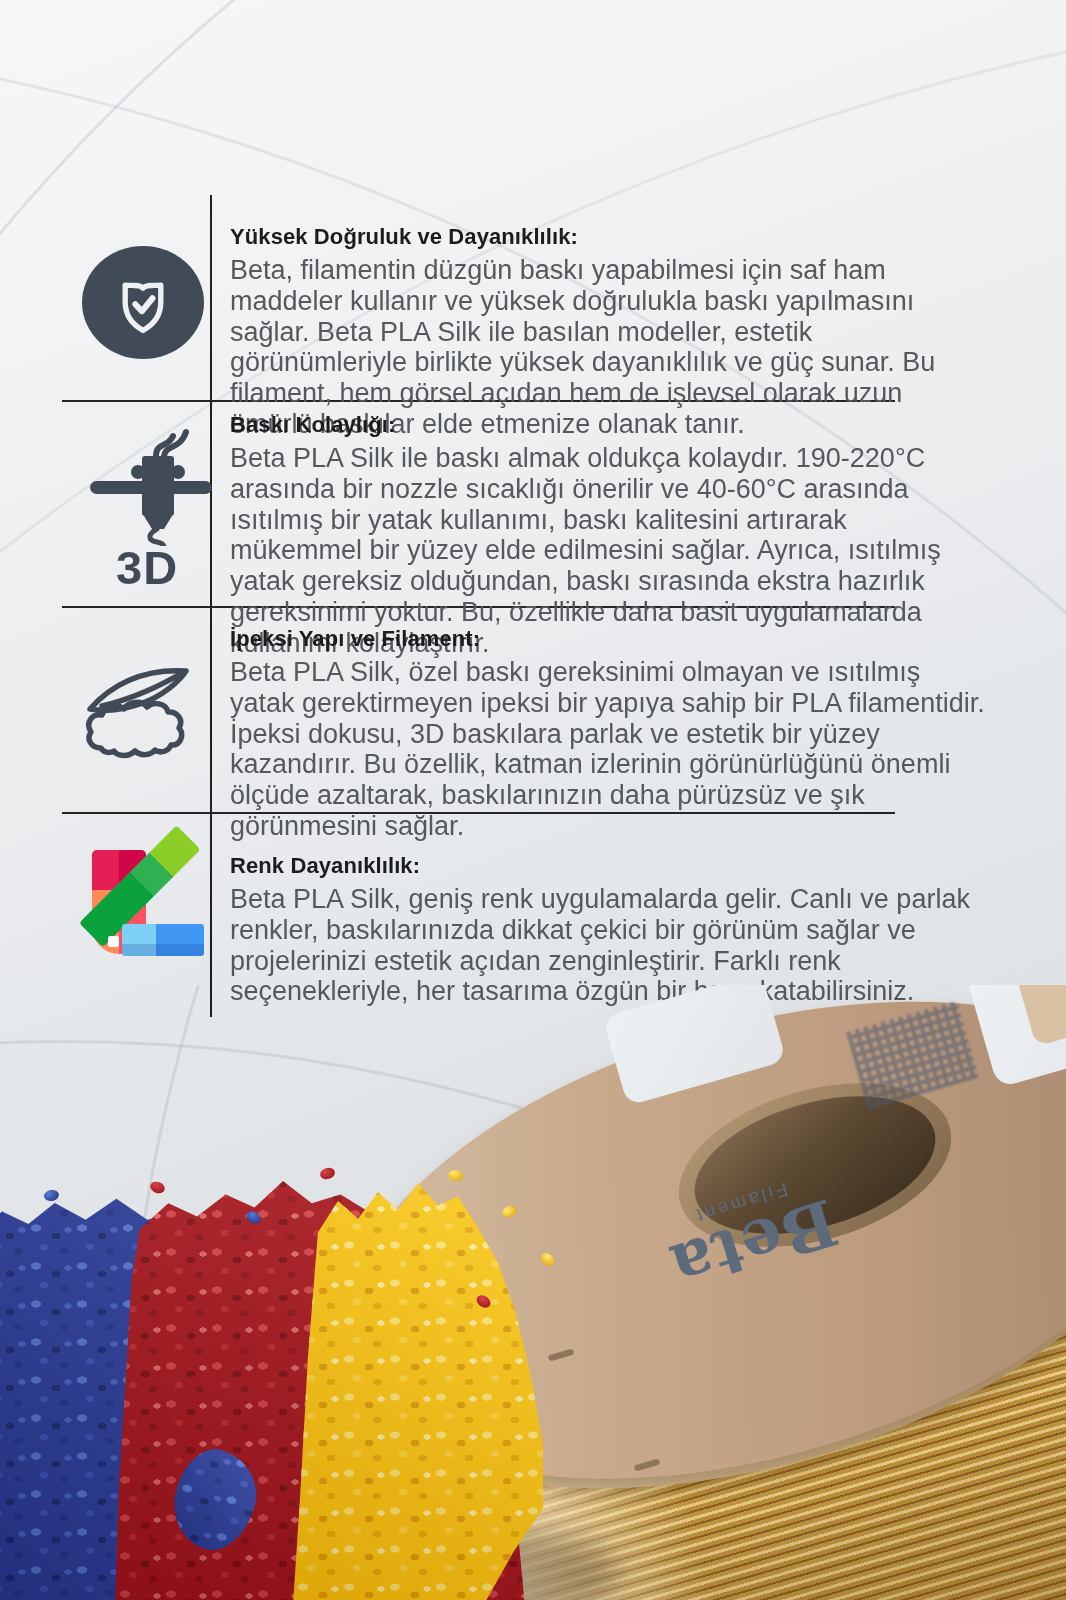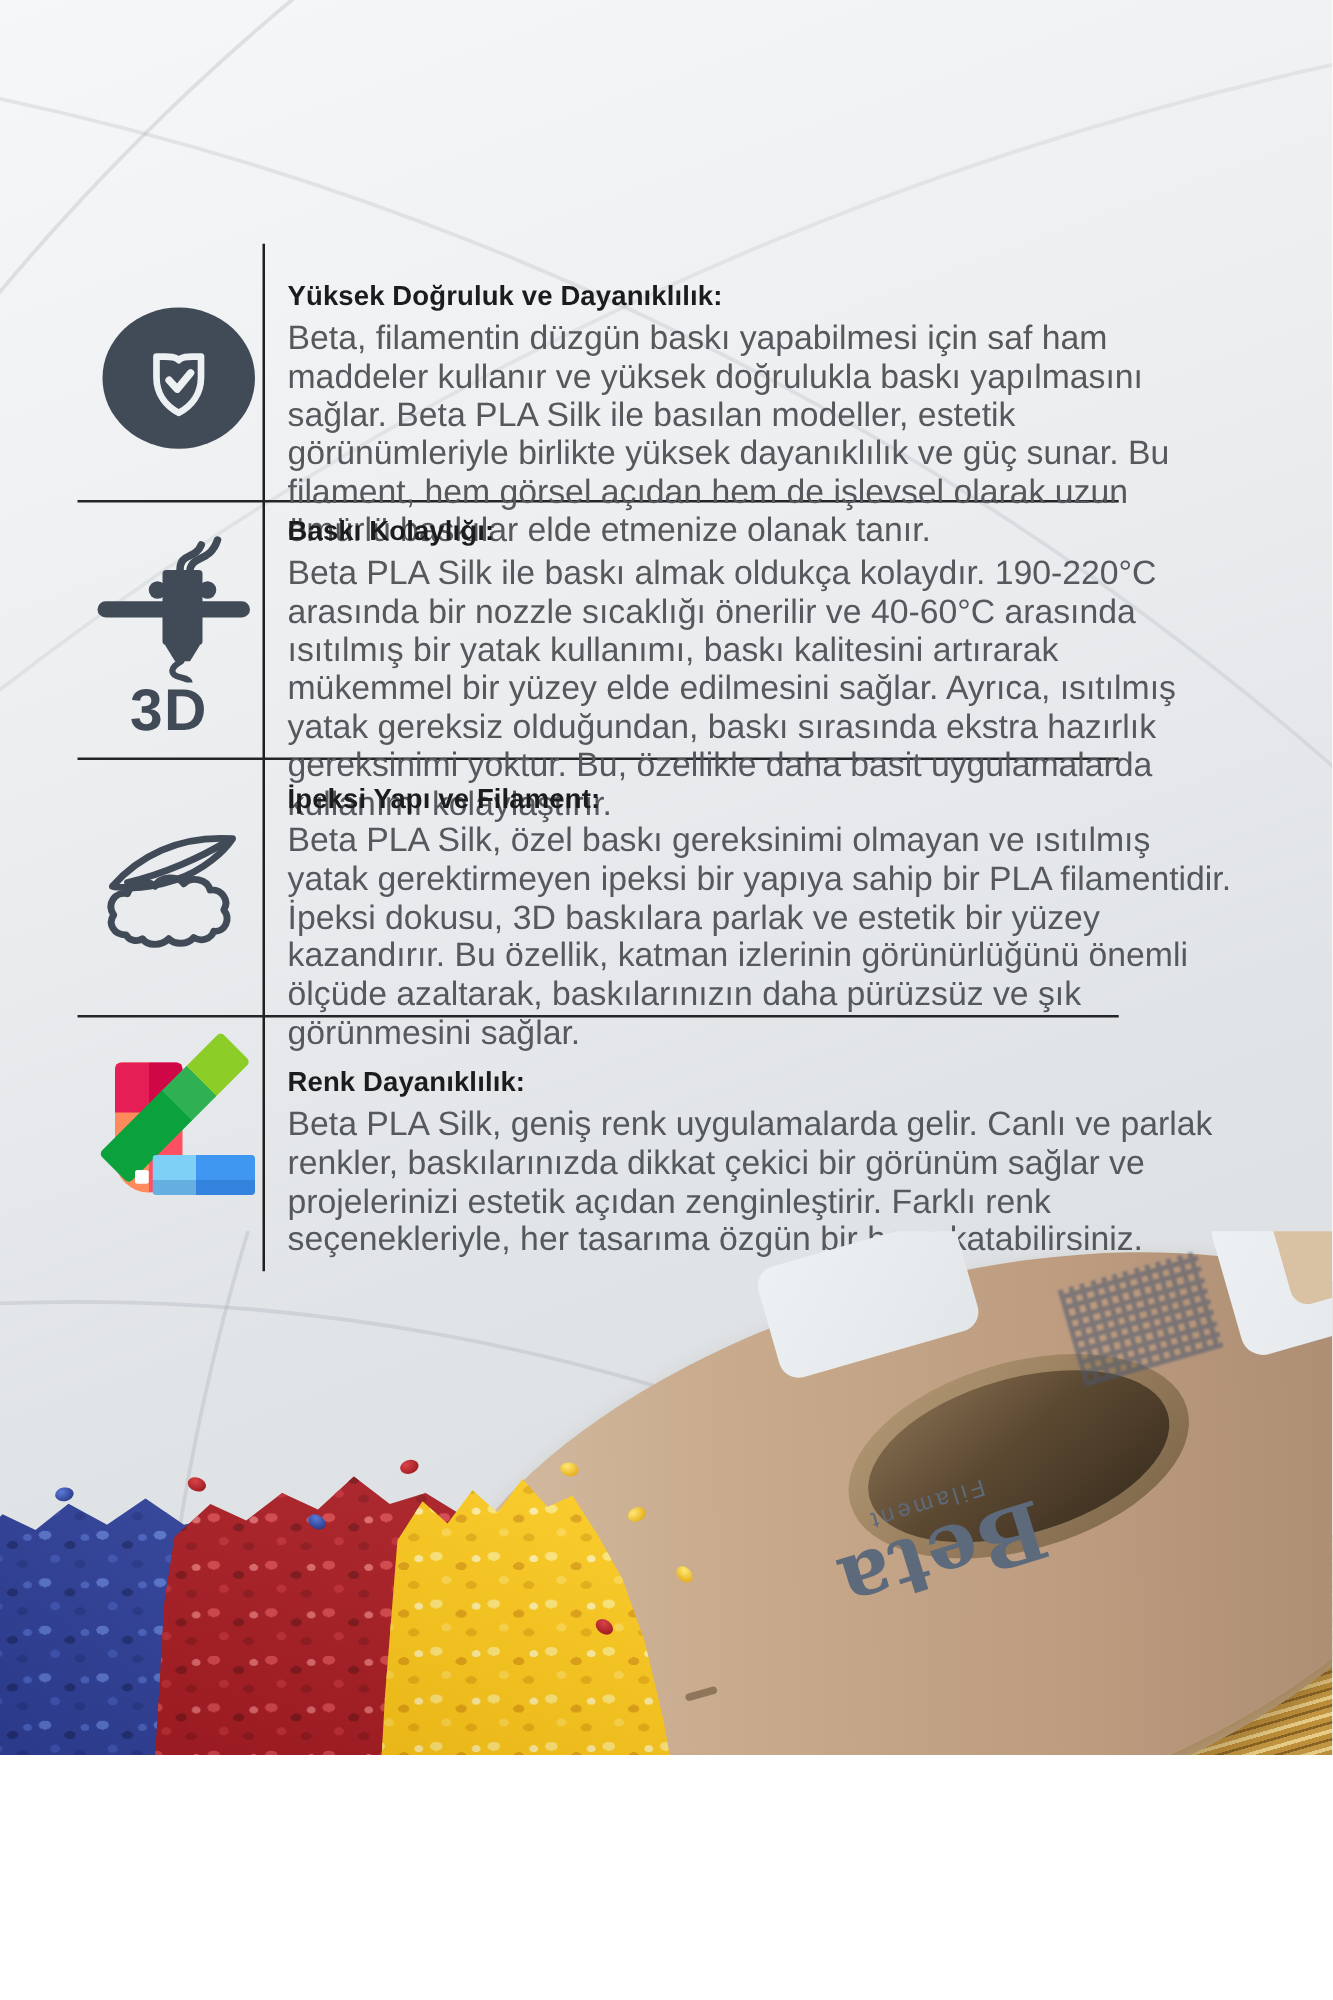--- a/index.html
+++ b/index.html
@@ -1,18 +1,18 @@
 <!DOCTYPE html>
 <html><head>
 <meta charset="utf-8">
 <style>
   html,body{margin:0;padding:0;}
   .screen{
     position:relative;
-    width:1066px;height:1404px;
+    width:1066px;height:1600px;
     overflow:hidden;
     background:linear-gradient(160deg,#f6f7f8 0%,#eceef0 35%,#e1e4e7 65%,#d7dbdf 100%);
     font-family:"Liberation Sans",sans-serif;
   }
   
   .arc{position:absolute;border:3px solid rgba(150,160,170,.25);border-radius:50%;pointer-events:none;}
   .arc-a{left:-425px;top:-425px;width:3650px;height:3650px;}
   .arc-b{left:-2875px;top:25px;width:4750px;height:4750px;border-color:rgba(150,160,170,.20);}
   .arc-c{left:-1042px;top:-13px;width:5370px;height:5370px;border-color:rgba(150,160,170,.16);}
   
@@ -23,21 +23,21 @@
   
   .feature-text{position:absolute;left:230px;width:760px;}
   .ft1{top:224px;} .ft2{top:412px;} .ft3{top:626px;} .ft4{top:853px;}
   .feature-text h2{margin:0 0 5px 0;font-size:22px;font-weight:bold;color:#1a1c1e;letter-spacing:.1px;}
   .feature-text p{margin:0;font-size:27px;line-height:30.8px;color:#55585c;width:755px;}
 
   .icon-slot{position:absolute;}
   
   .icon-circle{left:82px;top:246px;width:122px;height:113px;border-radius:50%;background:#414b58;display:flex;align-items:center;justify-content:center;}
   
-  .icon-printer{left:74px;top:428px;width:132px;height:162px;}
+  .icon-printer{left:86px;top:428px;width:132px;height:162px;}
   .printer-3d-label{position:absolute;left:30px;top:112px;font-size:47px;font-weight:bold;color:#414b58;letter-spacing:1px;font-family:"Liberation Sans",sans-serif;}
   
   .icon-feather{left:76px;top:652px;width:126px;height:114px;}
   
   .icon-swatch{left:80px;top:846px;width:126px;height:118px;}
   .sw{position:absolute;}
   .sw-v{left:12px;top:4px;width:54px;height:104px;border-radius:5px 5px 27px 27px;background:linear-gradient(90deg,#ff8a5c 0 50%,#ff4f63 50%);z-index:1;}
   .sw-vtop{left:12px;top:4px;width:54px;height:40px;border-radius:5px 5px 0 0;background:linear-gradient(90deg,#e61e56 0 50%,#cf0747 50%);z-index:2;}
   .sw-g{left:6px;top:60px;width:138px;height:34px;border-radius:4px;transform-origin:17px 17px;transform:rotate(-45deg);background:linear-gradient(90deg,#0ba23d 0 52%,#2fb053 52% 72%,#8ccd27 72%);z-index:3;}
   .sw-b{left:42px;top:78px;width:82px;height:32px;border-radius:3px;background:linear-gradient(180deg,rgba(0,0,0,0) 0 62%,rgba(10,60,150,.22) 62%),linear-gradient(90deg,#7fd0f6 0 42%,#3f97f2 42%);z-index:4;}

